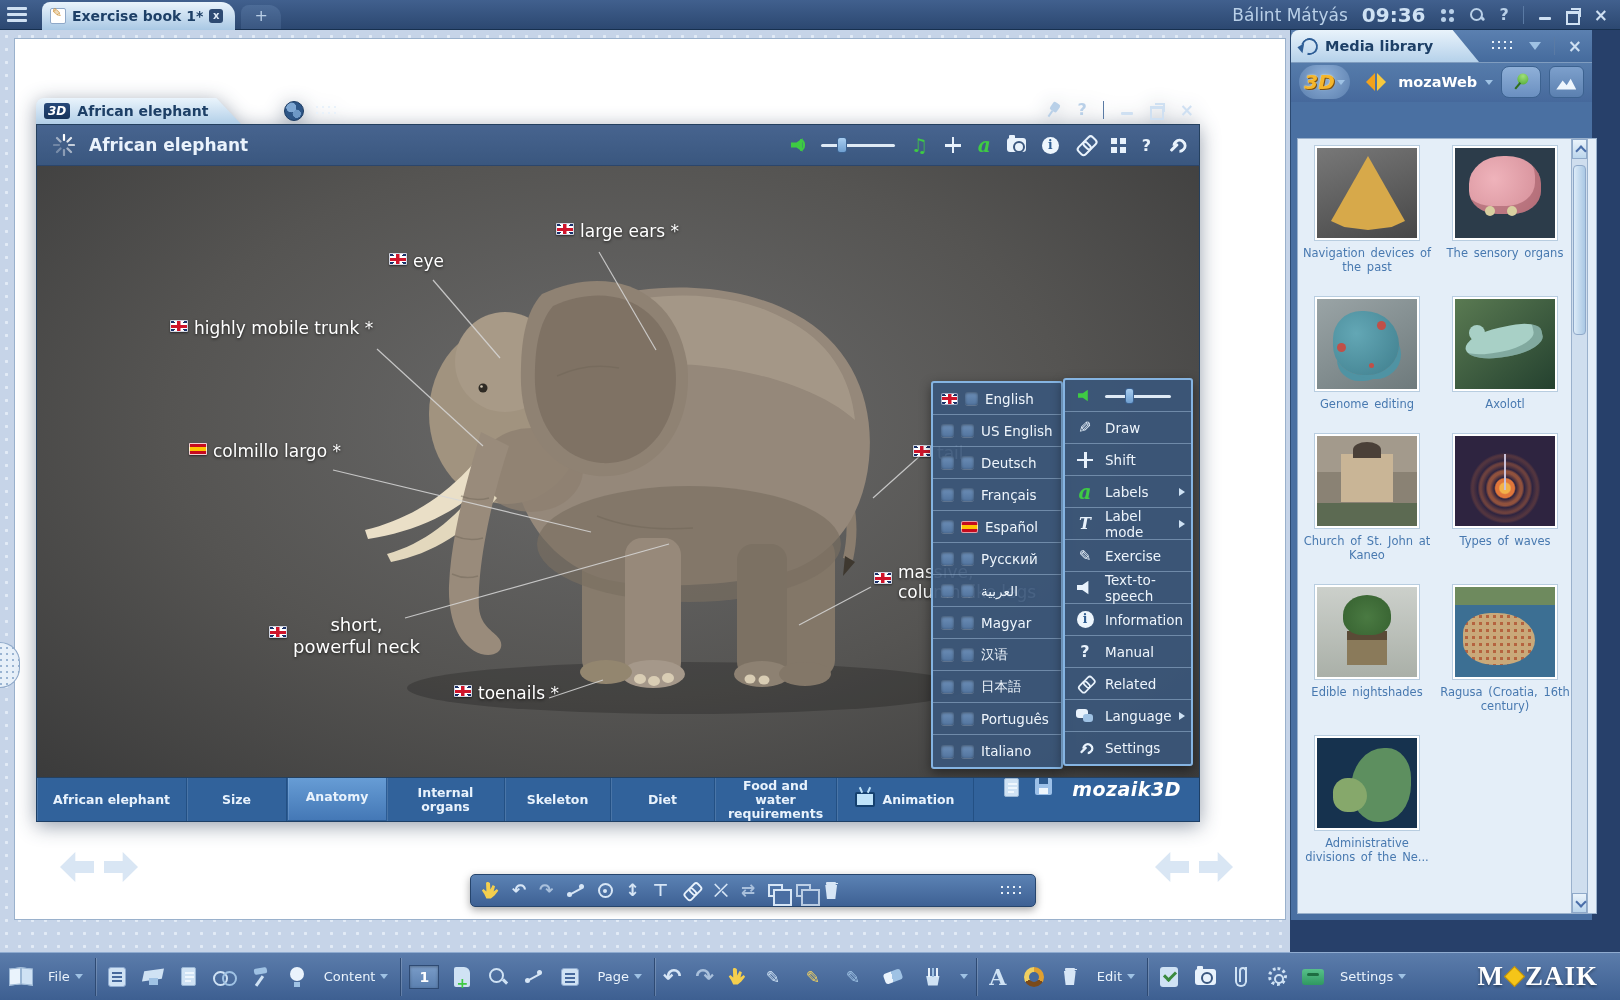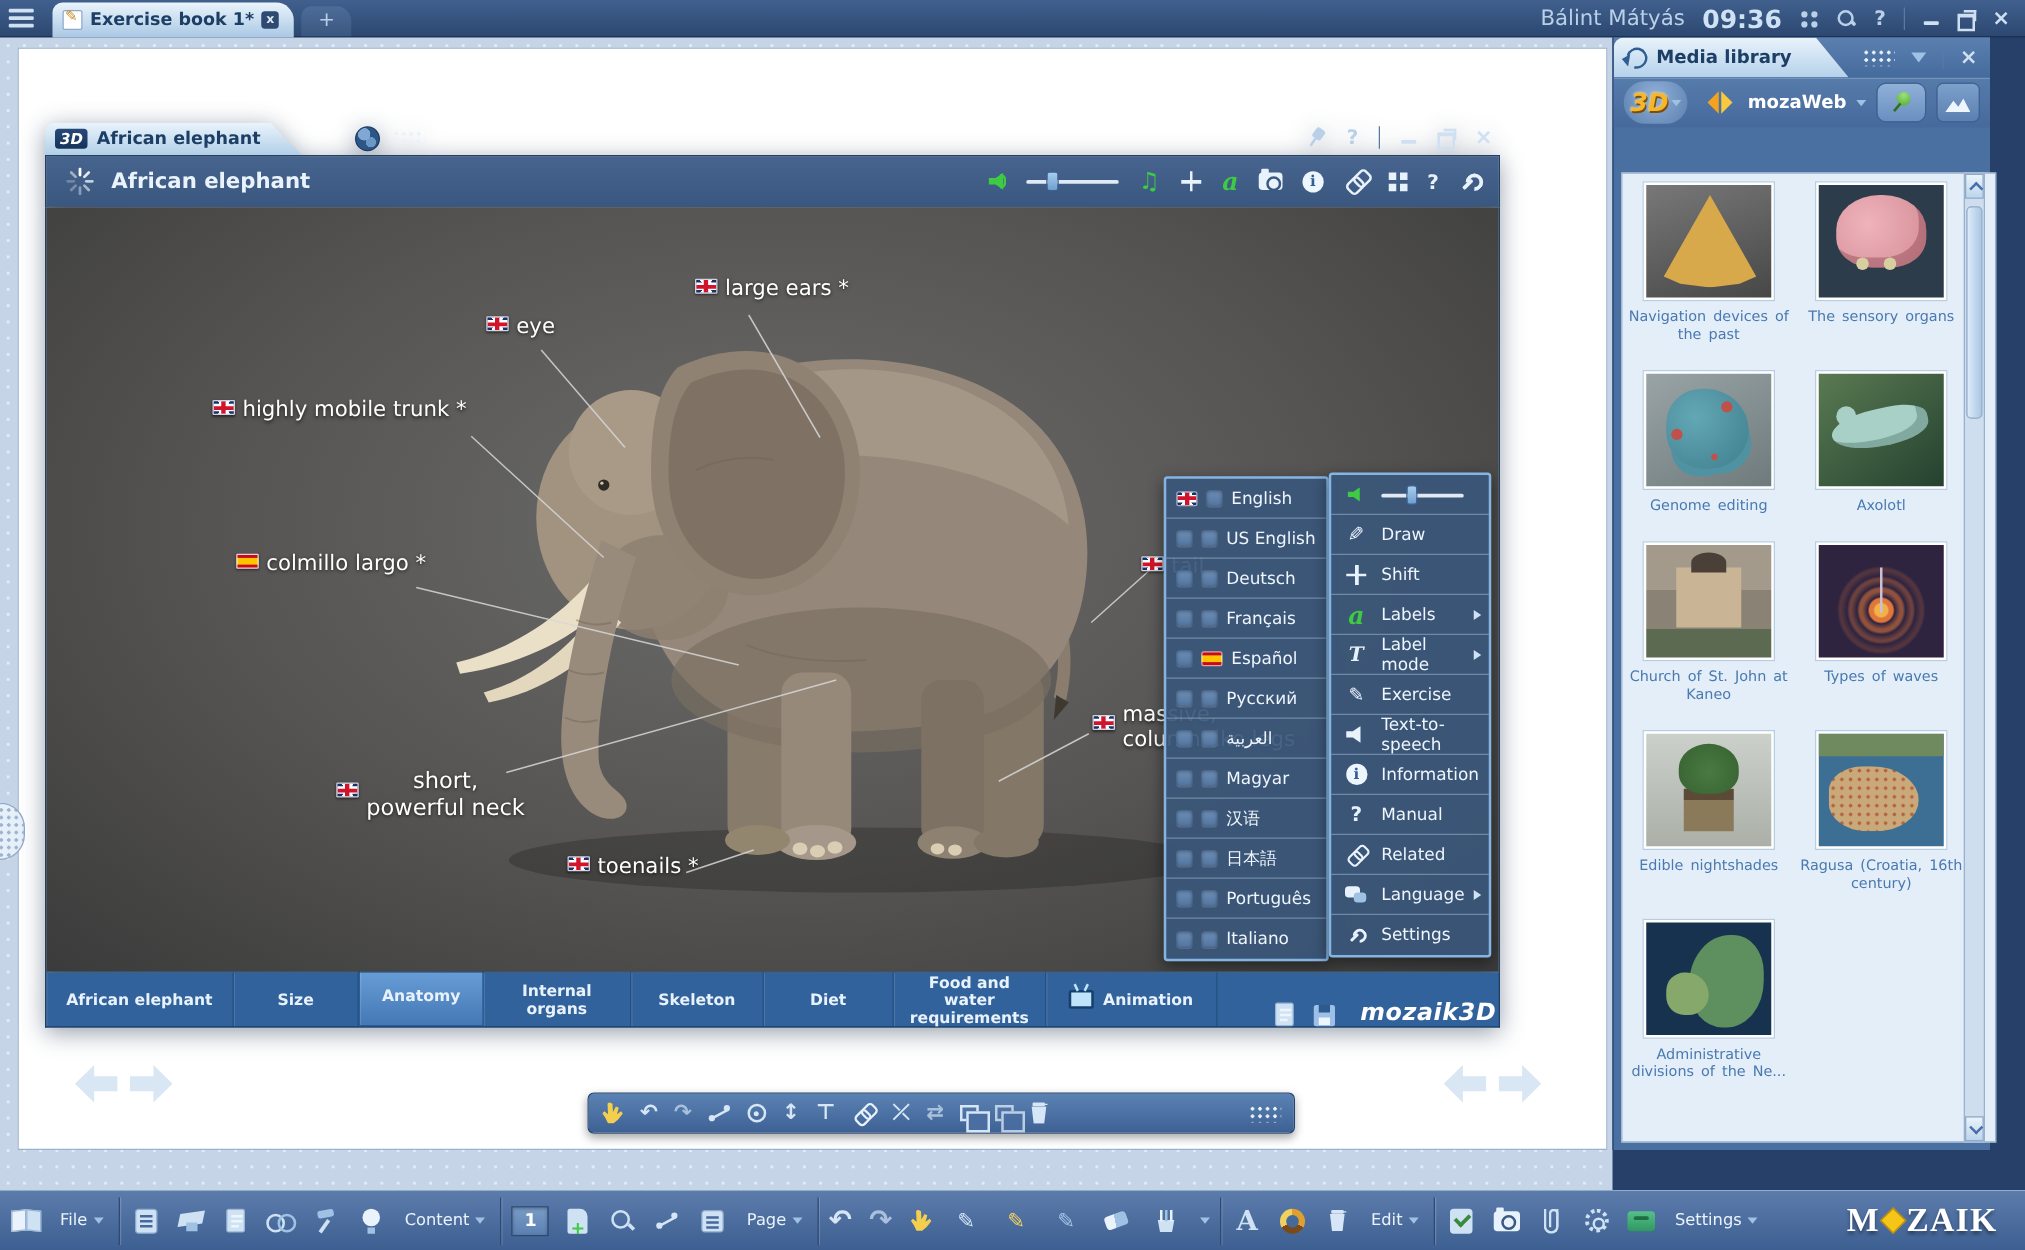--- a/index.html
+++ b/index.html
@@ -133,21 +133,21 @@
   .ic-bubbles::after { content:""; position:absolute; left:7px; top:5px; width:10px; height:8px; background:#9fc2e4; border-radius:3px; }
   .menu-slider { position:relative; width:66px; height:16px; }
   .menu-slider::before { content:""; position:absolute; left:0; top:7px; width:100%; height:3px; background:#dfeaf5; border-radius:2px; }
   .menu-slider i { position:absolute; top:0; width:9px; height:16px; background:linear-gradient(#a8cdf0,#6f9fd0); border:1px solid #3c6290; border-radius:3px; }
 
   
   .wtabs { height:44px; background:#31629b; border:1px solid #1d3f66; border-top:none; display:flex; align-items:stretch; }
   .wtab { border-right:1px solid #235084; box-shadow:inset 1px 0 0 rgba(255,255,255,.12); color:#e8f2fc; font-weight:bold; font-size:12.5px;
     display:flex; align-items:center; justify-content:center; text-align:center; line-height:14px; padding:0 6px; }
   .wtab.active { background:linear-gradient(#6aa0d8,#4478b6); margin-top:-5px; border-radius:3px 3px 0 0; border:1px solid #2c5c94; }
-  .wtab-icons { margin-left:auto; display:flex; align-items:flex-end; gap:16px; padding-right:2px; }
+  .wtab-icons { margin-left:auto; display:flex; align-items:flex-start; gap:16px; padding-right:18px; }
   .ic-tv { width:20px; height:15px; background:#bfe3fa; border:2px solid #14406f; border-radius:2px; position:relative; }
   .ic-tv::before { content:""; position:absolute; left:3px; top:-7px; width:2px; height:6px; background:#bfe3fa; transform:rotate(-25deg); }
   .ic-tv::after { content:""; position:absolute; right:3px; top:-7px; width:2px; height:6px; background:#bfe3fa; transform:rotate(25deg); }
   .ic-doc { width:15px; height:19px; border-radius:2px;
     background:linear-gradient(#eef6fd,#eef6fd) 3px 4px/9px 2px no-repeat,
                linear-gradient(#eef6fd,#eef6fd) 3px 8px/9px 2px no-repeat,
                linear-gradient(#eef6fd,#eef6fd) 3px 12px/6px 2px no-repeat, #cfe2f4; border:1px solid #9ab6d4; }
   .ic-save { width:17px; height:17px; background:#9cc0e8; border-radius:2px; position:relative; }
   .ic-save::before { content:""; position:absolute; left:4px; top:0; width:9px; height:6px; background:#2e5b8f; }
   .ic-save::after { content:""; position:absolute; left:4px; bottom:1px; width:9px; height:6px; background:#eef6fd; }

